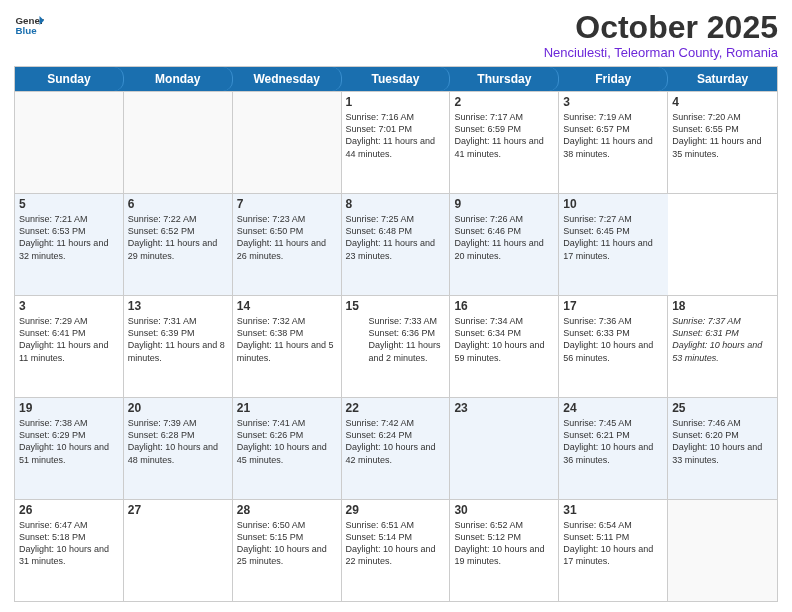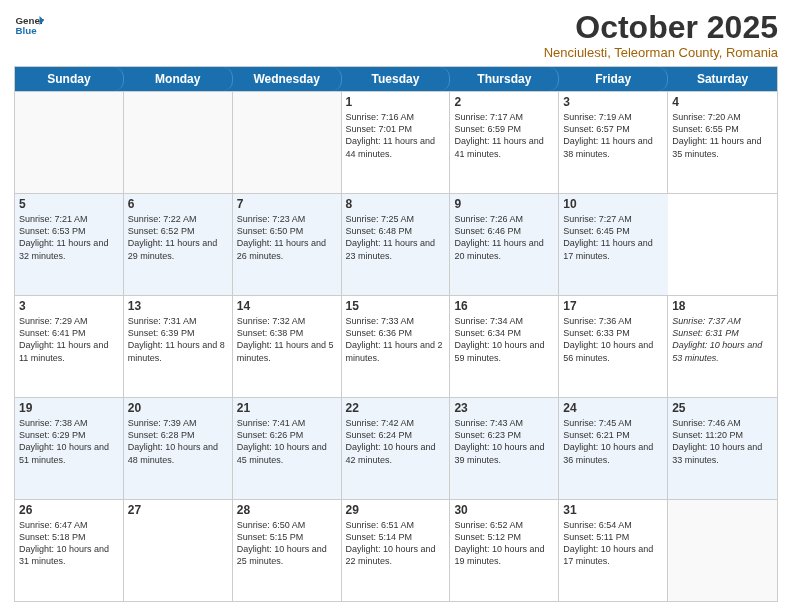--- a/index.html
+++ b/index.html
@@ -36,21 +36,21 @@
       text-align: right;
     }
     .month-title {
       font-size: 32px;
       font-weight: bold;
       color: #333;
       line-height: 1.1;
     }
     .location {
       font-size: 13px;
-      color: #a16207;
+      color: #6d28d9;
     }
     .calendar {
       flex: 1;
       display: flex;
       flex-direction: column;
       border: 1px solid #ccc;
     }
     .cal-header-row {
       display: grid;
       grid-template-columns: repeat(7, 1fr);
@@ -218,21 +218,21 @@
 Daylight: 11 hours and 8 minutes.</div>
           </div>
           <div class="cal-cell">
             <span class="day-num">14</span>
             <div class="cell-text" style="white-space: pre-line;">Sunrise: 7:32 AM
 Sunset: 6:38 PM
 Daylight: 11 hours and 5 minutes.</div>
           </div>
           <div class="cal-cell">
             <span class="day-num">15</span>
-            <div class="cell-text" style="white-space: pre-line;">Sunrise: 7:33 AM
+            <div class="cell-text" style="white-space: pre-line; margin-left: 23px;">Sunrise: 7:33 AM
 Sunset: 6:36 PM
 Daylight: 11 hours and 2 minutes.</div>
           </div>
           <div class="cal-cell">
             <span class="day-num">16</span>
             <div class="cell-text" style="white-space: pre-line;">Sunrise: 7:34 AM
 Sunset: 6:34 PM
 Daylight: 10 hours and 59 minutes.</div>
           </div>
           <div class="cal-cell">
@@ -268,34 +268,31 @@
 Daylight: 10 hours and 45 minutes.</div>
           </div>
           <div class="cal-cell">
             <span class="day-num">22</span>
             <div class="cell-text" style="white-space: pre-line;">Sunrise: 7:42 AM
 Sunset: 6:24 PM
 Daylight: 10 hours and 42 minutes.</div>
           </div>
           <div class="cal-cell">
             <span class="day-num">23</span>
-            <div class="cell-text" style="white-space: pre-line;">Sunrise: 7:43 AM
-Sunset: 6:23 PM
-Daylight: 10 hours and 39 minutes.</div>
           </div>
           <div class="cal-cell">
             <span class="day-num">24</span>
             <div class="cell-text" style="white-space: pre-line;">Sunrise: 7:45 AM
 Sunset: 6:21 PM
 Daylight: 10 hours and 36 minutes.</div>
           </div>
           <div class="cal-cell">
             <span class="day-num">25</span>
             <div class="cell-text" style="white-space: pre-line;">Sunrise: 7:46 AM
-Sunset: 11:20 PM
+Sunset: 6:20 PM
 Daylight: 10 hours and 33 minutes.</div>
           </div>
         </div>
         <div class="cal-row">
           <div class="cal-cell">
             <span class="day-num">26</span>
             <div class="cell-text" style="white-space: pre-line;">Sunrise: 6:47 AM
 Sunset: 5:18 PM
 Daylight: 10 hours and 31 minutes.</div>
           </div>

